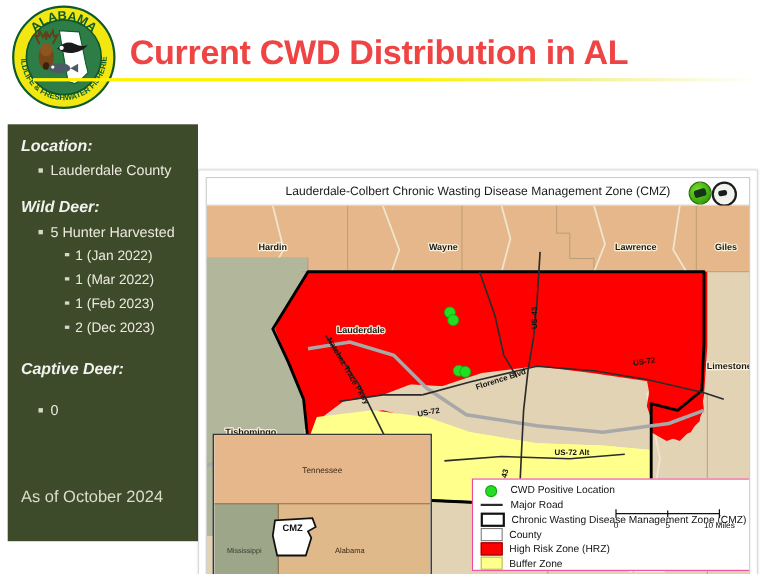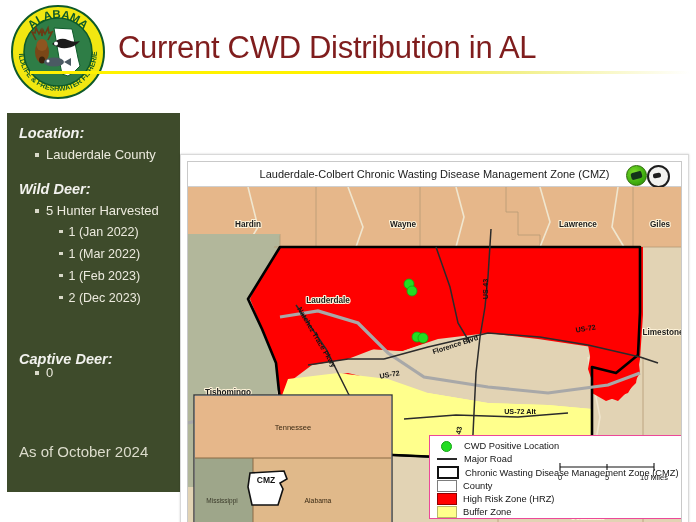--- a/index.html
+++ b/index.html
@@ -5,21 +5,21 @@
   html,body{margin:0;padding:0;}
   body{
     width:696px;height:522px;background:#ffffff;
     font-family:"Liberation Sans",sans-serif;overflow:hidden;position:relative;
   }
   .slide{position:absolute;left:0;top:0;width:696px;height:522px;background:#fff;}
 
   
   .hdr-title{
     position:absolute;left:118px;top:26px;width:520px;height:44px;
-    font-size:31px;font-weight:normal;color:#7f1d1d;letter-spacing:-0.3px;
+    font-size:31px;font-weight:bold;color:#ef4444;letter-spacing:-0.3px;
     line-height:44px;white-space:nowrap;
   }
   .hdr-rule{
     position:absolute;left:30px;top:71px;width:660px;height:3px;
     background:linear-gradient(to right,#fff200 0%,#fff200 52%,#f2f08a 74%,#ffffff 100%);
   }
 
   
   .seal{position:absolute;left:10px;top:4px;width:96px;height:96px;}
 
@@ -29,21 +29,21 @@
     background:#3e4b2b;
   }
   .panel h3{
     margin:0;font-size:14.5px;font-weight:bold;color:#f2f2ee;font-style:italic;
   }
   .p-loc-h{position:absolute;left:12px;top:12px;}
   .p-loc-b{position:absolute;left:28px;top:34px;font-size:13px;color:#eceade;}
   .p-wd-h{position:absolute;left:12px;top:68px;}
   .p-wd-b{position:absolute;left:28px;top:90px;font-size:13px;color:#eceade;}
   .p-sub{position:absolute;left:52px;font-size:12.5px;color:#eceade;}
-  .p-cap-h{position:absolute;left:12px;top:238px;}
+  .p-cap-h{position:absolute;left:12px;top:215px;}
   .p-cap-b{position:absolute;left:28px;top:252px;font-size:13px;color:#eceade;}
   .p-asof{position:absolute;left:12px;top:330px;font-size:15px;color:#dcdccc;}
   .bullet{display:inline-block;width:4px;height:4px;background:#d8d8c8;
           vertical-align:middle;margin-right:7px;margin-bottom:2px;}
   .bullet.sm{width:3.5px;height:3.5px;margin-right:6px;}
 
   
   .mapcard{
     position:absolute;left:180px;top:110px;width:509px;height:387px;
     background:#ffffff;border:1px solid #d9d9d9;

